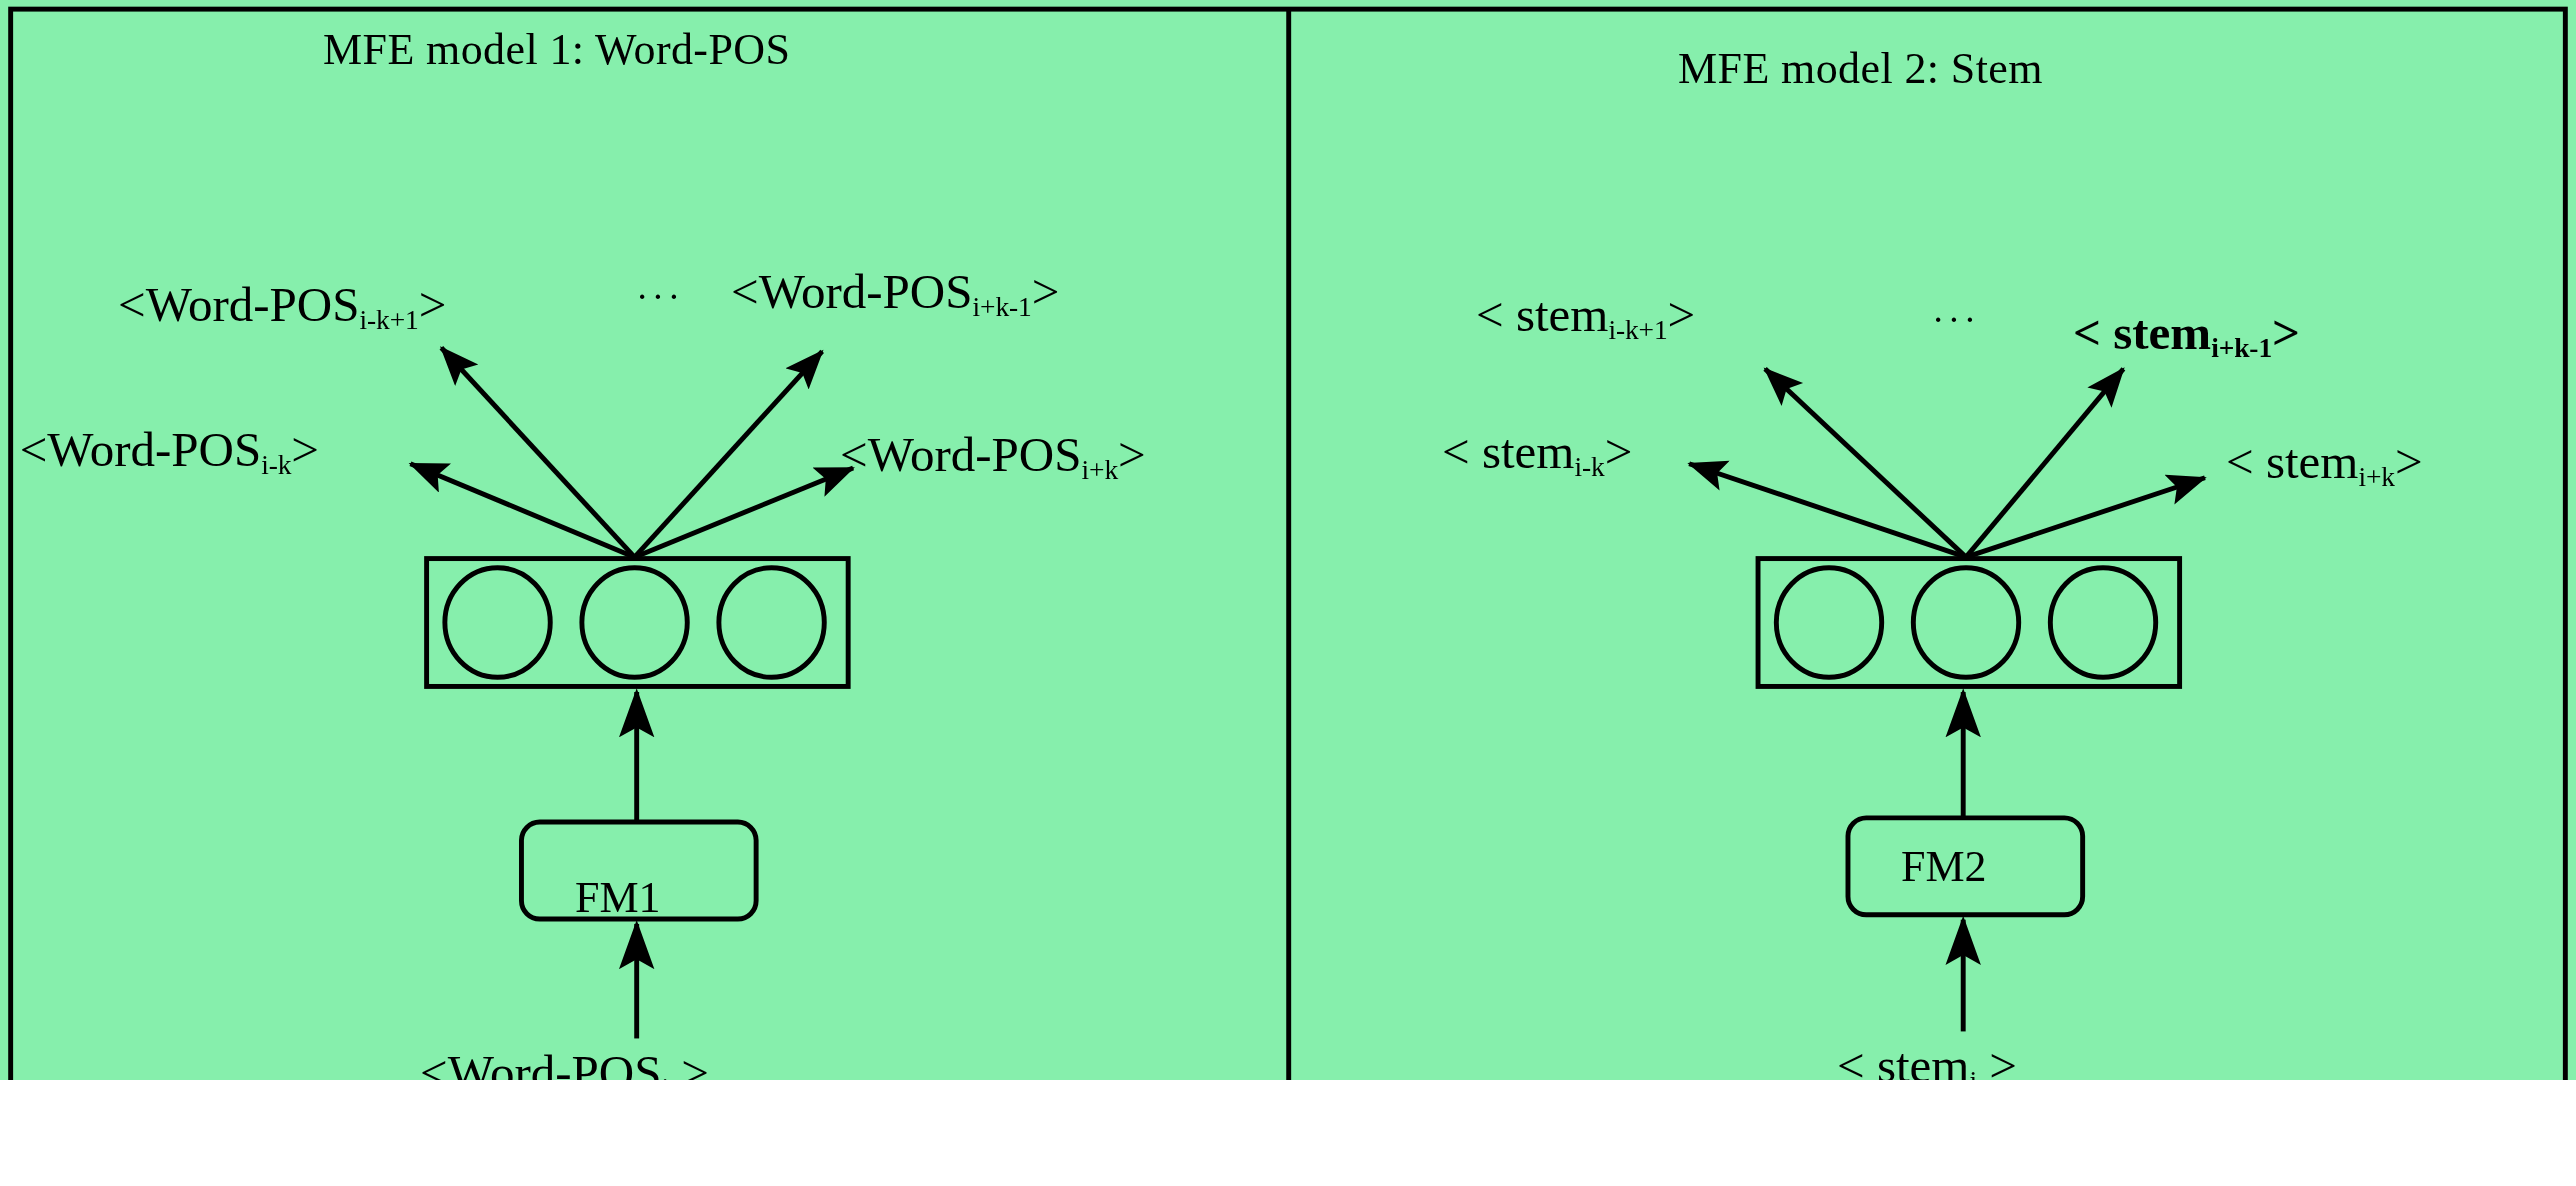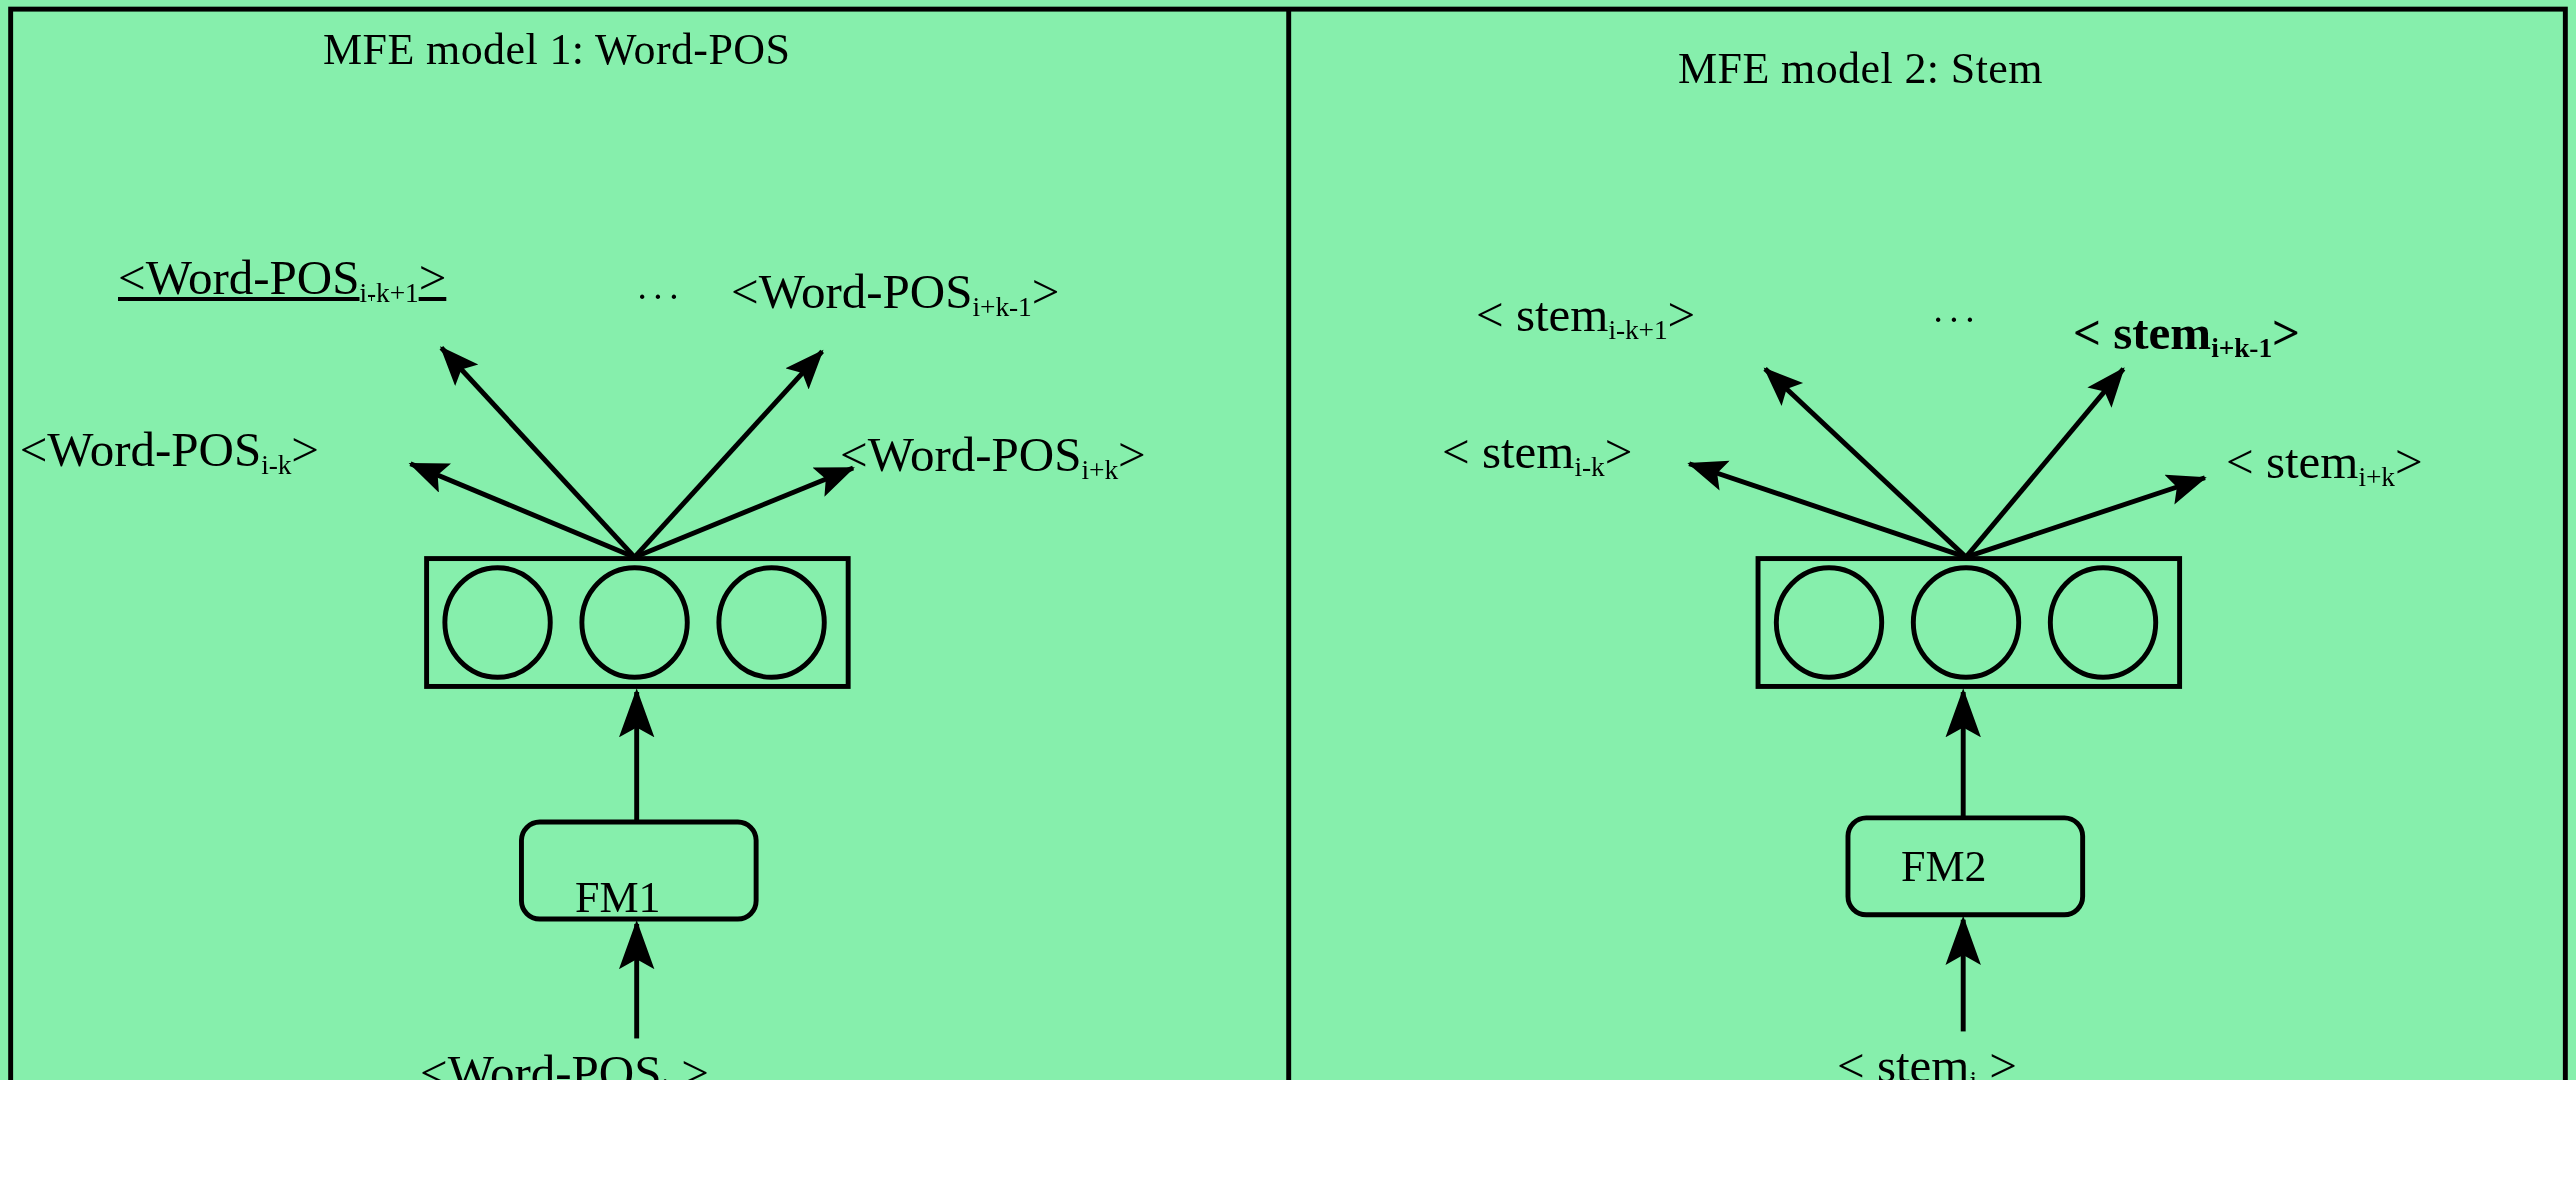--- a/index.html
+++ b/index.html
@@ -100,21 +100,21 @@
     <line x1="2798" y1="793" x2="3138" y2="680" stroke="#000000" stroke-width="7" marker-end="url(#arrowhead)"></line>
 
     <rect x="2630" y="1164" width="334" height="138" rx="26" ry="26" fill="none" stroke="#000000" stroke-width="7"></rect>
 
     <line x1="2794" y1="1164" x2="2794" y2="985" stroke="#000000" stroke-width="7" marker-end="url(#arrowhead-thin)"></line>
     <line x1="2794" y1="1468" x2="2794" y2="1309" stroke="#000000" stroke-width="7" marker-end="url(#arrowhead-thin)"></line>
   </svg>
 
   <div class="lbl panel-title" style="left:323px; top:28px;">MFE model 1: Word-POS</div>
 
-  <div class="lbl token" style="left:118px; top:253px;text-decoration:underline;">
+  <div class="lbl token" style="left:118px; top:280px;">
     <span>&lt;Word-POS</span><sub>i-k+1</sub><span>&gt;</span>
   </div>
 
   <div class="lbl ellipsis" style="left:636px; top:278px;">···</div>
 
   <div class="lbl token" style="left:731px; top:267px;">
     <span>&lt;Word-POS</span><sub>i+k-1</sub><span>&gt;</span>
   </div>
 
   <div class="lbl token" style="left:840px; top:430px;">

